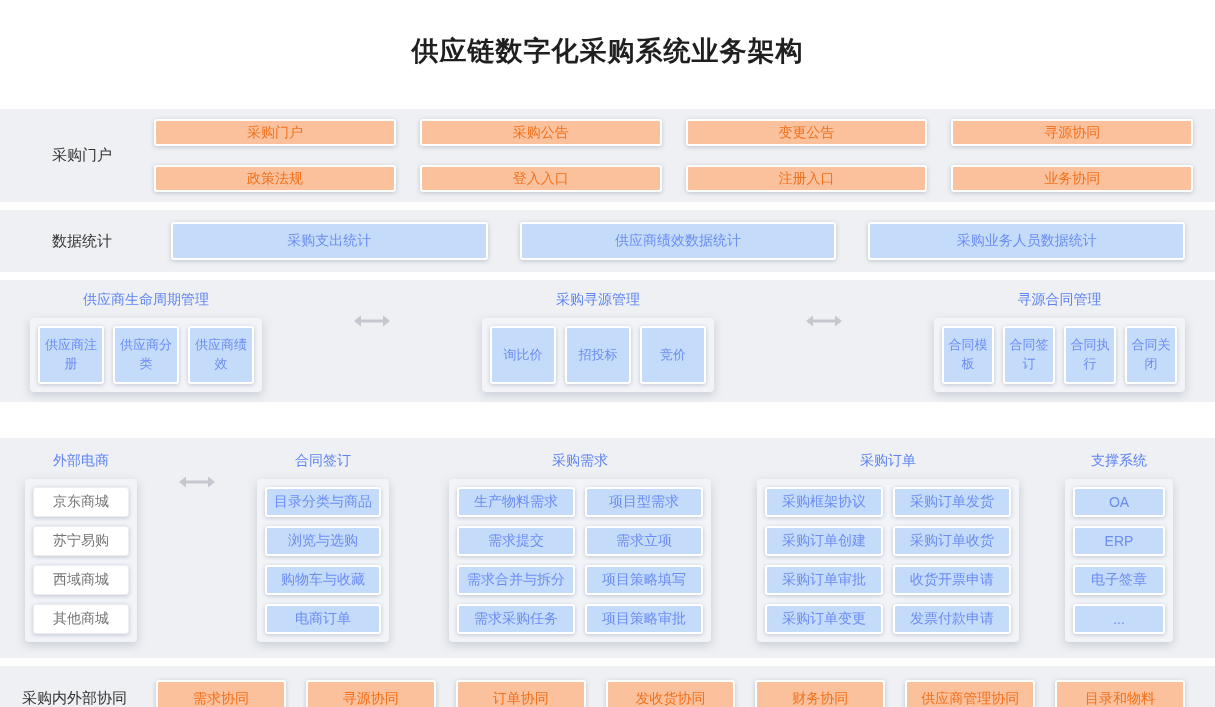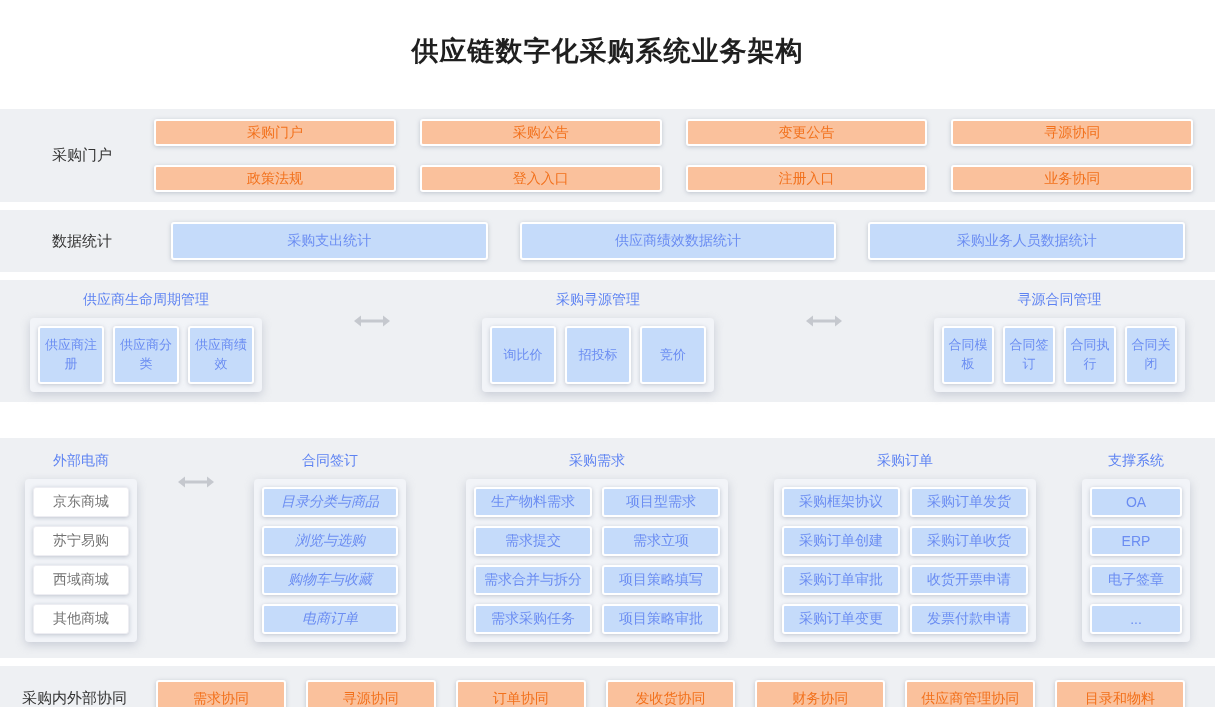--- a/index.html
+++ b/index.html
@@ -67,21 +67,21 @@
     flex: 1; display: flex; align-items: center; justify-content: center;
     padding-top: 23px; min-width: 46px;
   }
   .arrow-wrap svg { display: block; }
 
   
   .sourcing-section { height: 122px; padding: 11px 30px 0 30px; align-items: flex-start; }
 
   
   .main-section { height: 220px; padding: 14px 25px 0 25px; align-items: flex-start; margin-top: 36px; }
-  .vbtn { width: 136px; font-style: italic; }
+  .vbtn { width: 116px; }
   .vbtn-sm { width: 96px; }
   .vbtn-xs { width: 92px; }
   .gbtn { width: 118px; }
 
   
   .collab-section { height: 65px; padding: 0 30px 0 0; }
   .collab-row { flex: 1; display: flex; gap: 20px; margin-left: 8px; }
   .collab-row .btn { flex: 1; }
 </style>
 </head>

